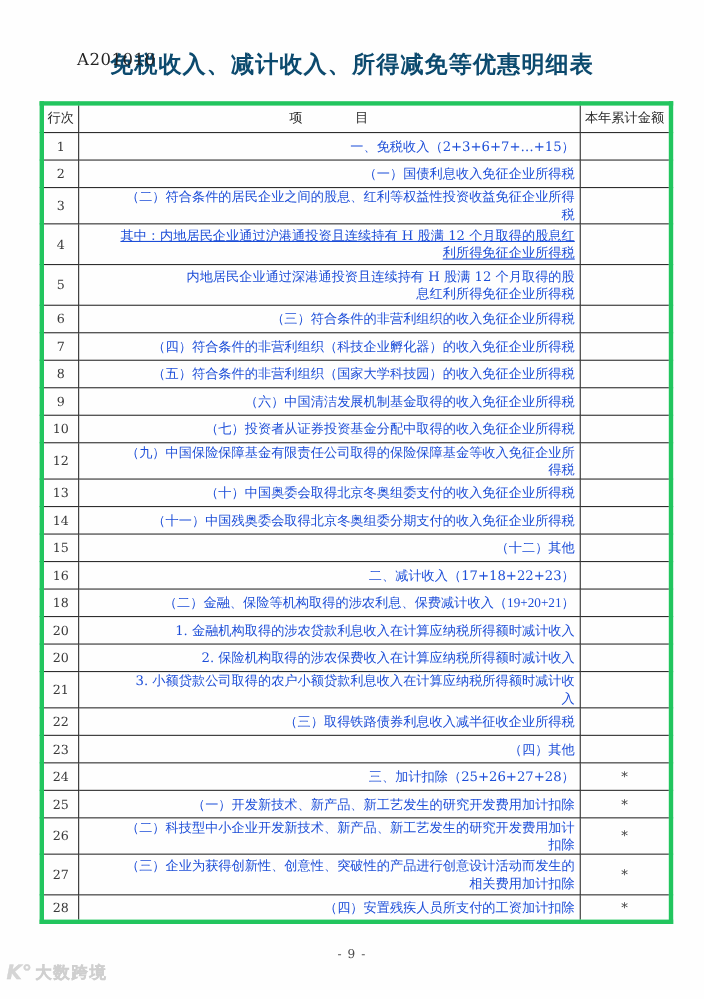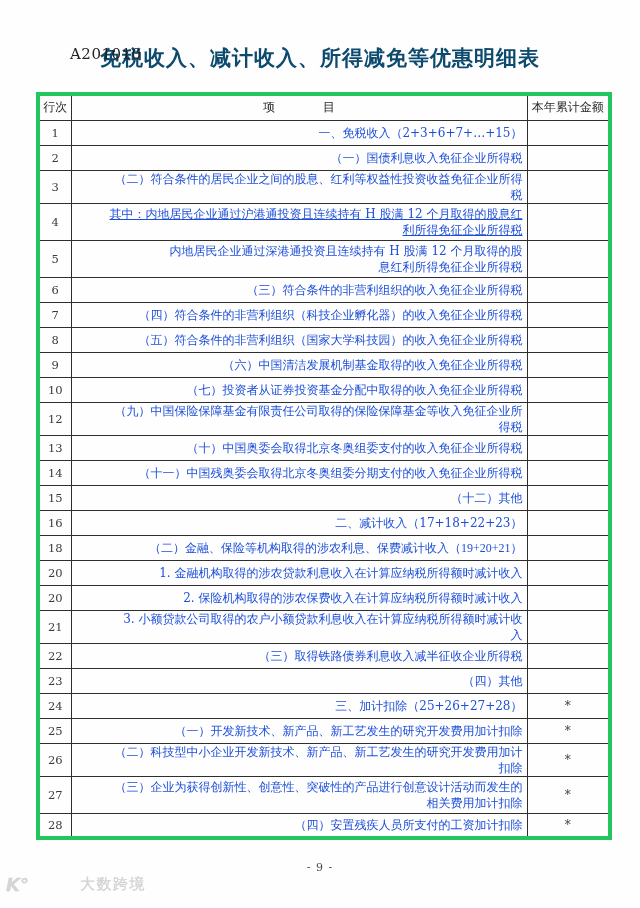--- a/index.html
+++ b/index.html
@@ -55,21 +55,21 @@
     position:absolute; left:6px; top:875px;
     display:flex; align-items:center; gap:3px;
     color:#d5d5d5; -webkit-text-stroke:0.3px #cfcfcf;
   }
   .wm-icon {
     font-family:"DejaVu Sans","Liberation Sans",sans-serif;
     font-weight:bold; font-style:italic; font-size:18px; line-height:18px;
   }
   .wm-text {
     font-family:"DejaVu Sans","Liberation Sans",sans-serif;
-    font-weight:normal; font-size:15px; letter-spacing:1.5px;margin-left:48px;
+    font-weight:bold; font-size:15px; letter-spacing:1.5px;
   }
 </style>
 </head>
 <body>
 
 <div class="page">
 
   <div class="title-row">
     <div class="form-title">免税收入、减计收入、所得减免等优惠明细表</div>
     <span class="form-code">A201010</span>

